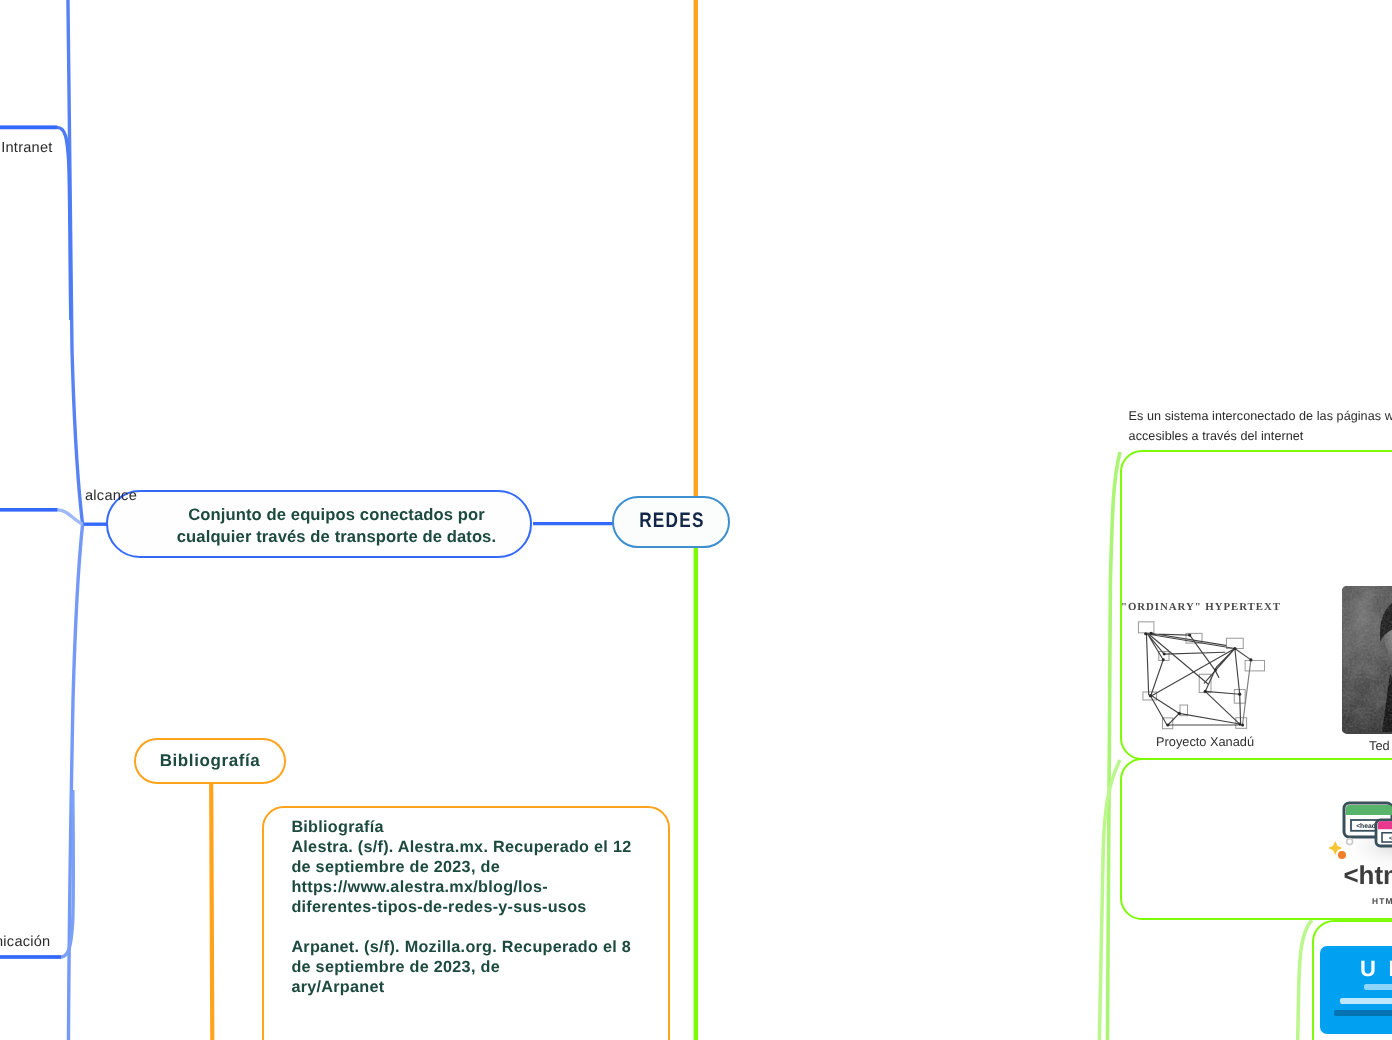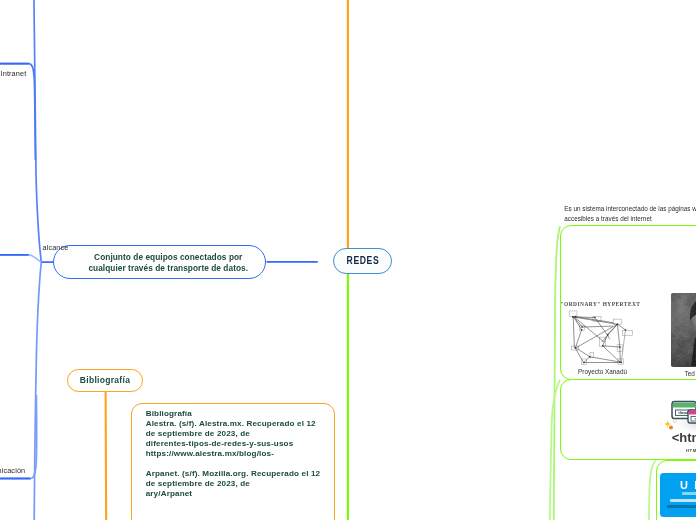--- a/index.html
+++ b/index.html
@@ -7,21 +7,21 @@
   body{width:696px;height:520px;overflow:hidden;
        font-family:"Liberation Sans",sans-serif;
        -webkit-font-smoothing:antialiased;}
   #canvas{position:relative;width:696px;height:520px;overflow:hidden;background:#fff;
           opacity:0.999;}
   svg.edges{position:absolute;left:0;top:0;width:696px;height:520px;overflow:visible;pointer-events:none;}
 
   .node{position:absolute;box-sizing:border-box;}
 
   
-  #redes{left:333px;top:248px;width:59.4px;height:25.5px;border:1.3px solid #3d8fd0;
+  #redes{left:306px;top:248px;width:59.4px;height:25.5px;border:1.3px solid #3d8fd0;
          border-radius:14px;background:#fafdfb;display:flex;align-items:center;justify-content:center;}
   #redes span{font-size:10.5px;font-weight:700;color:#122647;letter-spacing:.75px;
               display:inline-block;transform:scaleX(.82) translateY(-0.7px);transform-origin:center;}
 
   
   #defbox{left:53px;top:245px;width:213px;height:33.5px;border:1.3px solid #3569fb;
           border-radius:17px;background:#fdfefd;}
   #defbox p{margin:0;padding:6px 0 0 17.5px;font-size:8.3px;font-weight:700;line-height:11.3px;
             color:#1d4a3e;letter-spacing:.05px;text-align:center;}
 
@@ -130,24 +130,24 @@
 
   <div class="node" id="bibnode">
     <span>Bibliografía</span>
   </div>
 
   <div class="node" id="bibbox">
     <div class="inner">
         <div>Bibliografía</div>
         <div>Alestra. (s/f). Alestra.mx. Recuperado el 12</div>
         <div>de septiembre de 2023, de</div>
+        <div>https://www.alestra.mx/blog/los-</div>
         <div>diferentes-tipos-de-redes-y-sus-usos</div>
-        <div>https://www.alestra.mx/blog/los-</div>
         <div>&nbsp;</div>
-        <div>Arpanet. (s/f). Mozilla.org. Recuperado el 12</div>
+        <div>Arpanet. (s/f). Mozilla.org. Recuperado el 8</div>
         <div>de septiembre de 2023, de</div>
         <div>ary/Arpanet</div>
       </div>
   </div>
 
   <div class="lbl" id="lbl-intranet">Intranet</div>
   <div class="lbl" id="lbl-alcance">alcance</div>
   <div class="lbl" id="lbl-comunicacion">nicación</div>
 
   <div id="webdesc">

